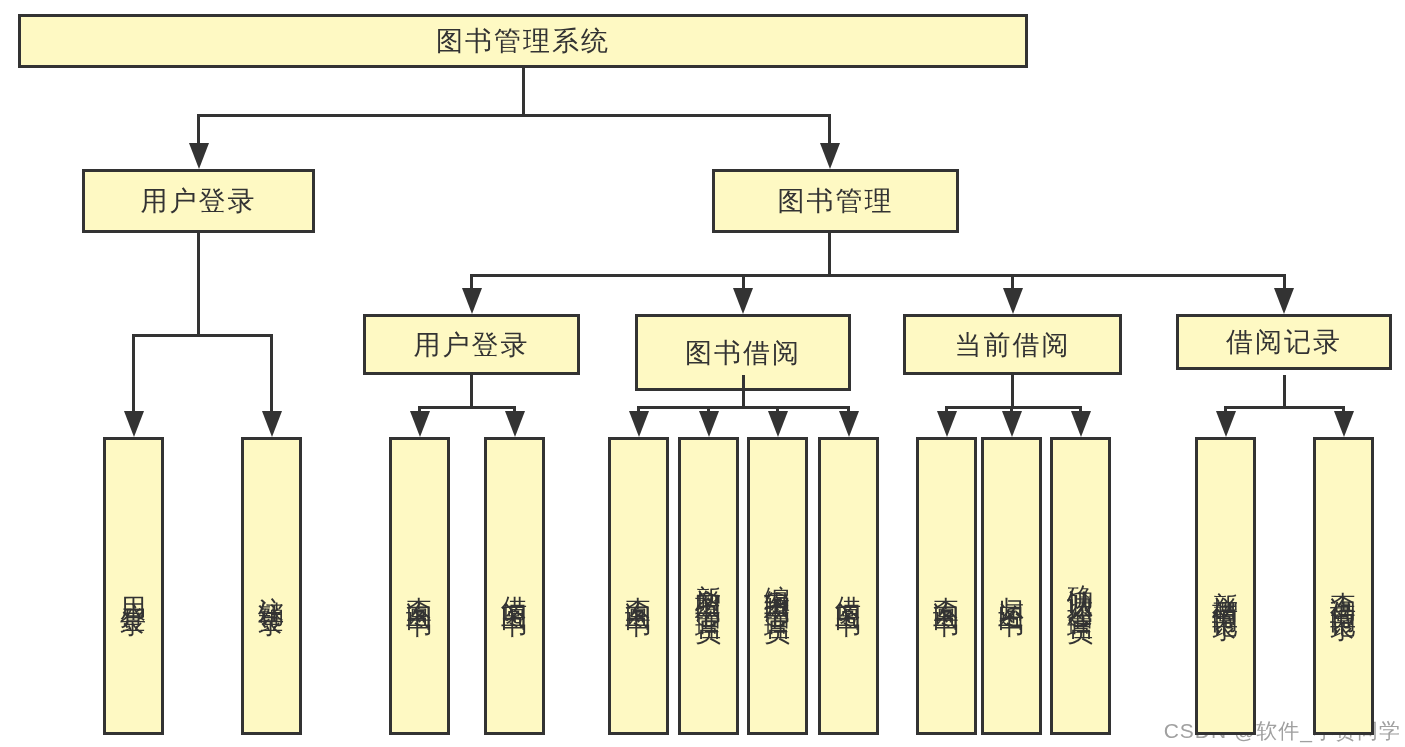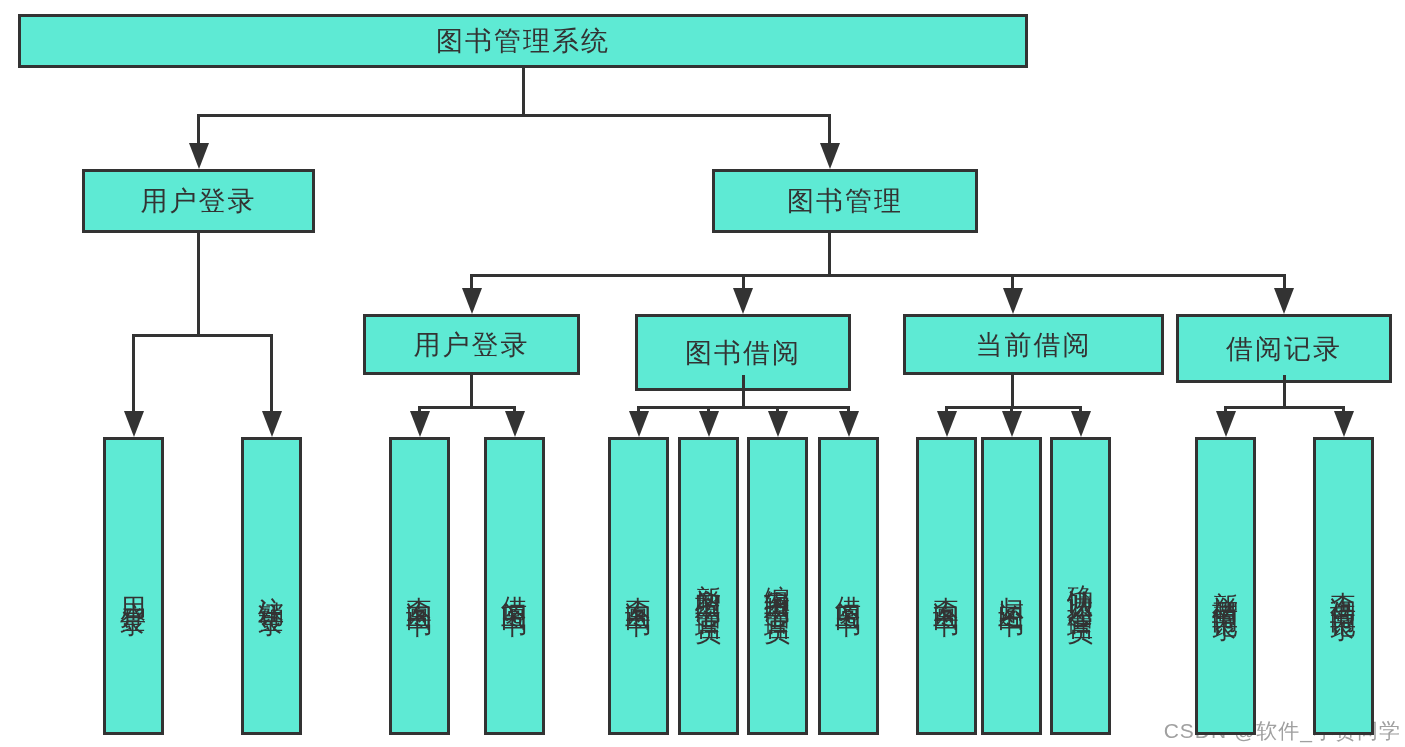--- a/index.html
+++ b/index.html
@@ -1,21 +1,21 @@
 <!DOCTYPE html>
 <html style="--line: #333333; --text: #333333; --wm: #a0a0a0;"><head>
 <meta charset="utf-8">
 <style>
   html,body{margin:0;padding:0;background:#fff;}
   .stage{
     position:relative;width:1405px;height:747px;background:#fff;overflow:hidden;
     font-family:"Liberation Sans","DejaVu Sans",sans-serif;
   }
   .node{
-    position:absolute;box-sizing:border-box;background:#5eead4;
+    position:absolute;box-sizing:border-box;background:#fef9c3;
     border:3px solid var(--line,#333);
     display:flex;align-items:center;justify-content:center;
     color:var(--text,#333);font-size:27px;letter-spacing:2px;
     white-space:nowrap;
   }
   .node.leaf{
     writing-mode:vertical-rl;text-orientation:mixed;
     font-size:26px;letter-spacing:5px;line-height:1;
     white-space:normal;
   }
@@ -33,25 +33,25 @@
     pointer-events:none;
   }
 </style>
 </head>
 <body>
 
 <div class="stage" id="stage">
   <div class="watermark">CSDN @软件_小贺同学</div>
 <div class="node" style="left: 18px; top: 14px; width: 1010px; height: 54px;">图书管理系统</div>
     <div class="node" style="left: 82px; top: 169px; width: 233px; height: 64px;">用户登录</div>
-    <div class="node" style="left: 712px; top: 169px; width: 266px; height: 64px;">图书管理</div>
+    <div class="node" style="left: 712px; top: 169px; width: 247px; height: 64px;">图书管理</div>
     <div class="node" style="left: 363px; top: 314px; width: 217px; height: 61px;">用户登录</div>
     <div class="node" style="left: 635px; top: 314px; width: 216px; height: 77px;">图书借阅</div>
-    <div class="node" style="left: 903px; top: 314px; width: 261px; height: 61px; font-family: Liberation Mono, monospace;">当前借阅</div>
-    <div class="node" style="left: 1176px; top: 314px; width: 216px; height: 69px;">借阅记录</div>
+    <div class="node" style="left: 903px; top: 314px; width: 219px; height: 61px; font-family: Liberation Mono, monospace;">当前借阅</div>
+    <div class="node" style="left: 1176px; top: 314px; width: 216px; height: 56px;">借阅记录</div>
     <div class="node leaf" style="left: 103px; top: 437px; width: 61px; height: 298px;">用户登录</div>
     <div class="node leaf" style="left: 241px; top: 437px; width: 61px; height: 298px;">注销登录</div>
     <div class="node leaf" style="left: 389px; top: 437px; width: 61px; height: 298px;">查询图书</div>
     <div class="node leaf" style="left: 484px; top: 437px; width: 61px; height: 298px;">借阅图书</div>
     <div class="node leaf" style="left: 608px; top: 437px; width: 61px; height: 298px;">查询图书</div>
     <div class="node leaf" style="left: 678px; top: 437px; width: 61px; height: 298px;">新增图书（管理员）</div>
     <div class="node leaf" style="left: 747px; top: 437px; width: 61px; height: 298px;">编辑图书（管理员）</div>
     <div class="node leaf" style="left: 818px; top: 437px; width: 61px; height: 298px;">借阅图书</div>
     <div class="node leaf" style="left: 916px; top: 437px; width: 61px; height: 298px;">查询图书</div>
     <div class="node leaf" style="left: 981px; top: 437px; width: 61px; height: 298px;">归还图书</div>

